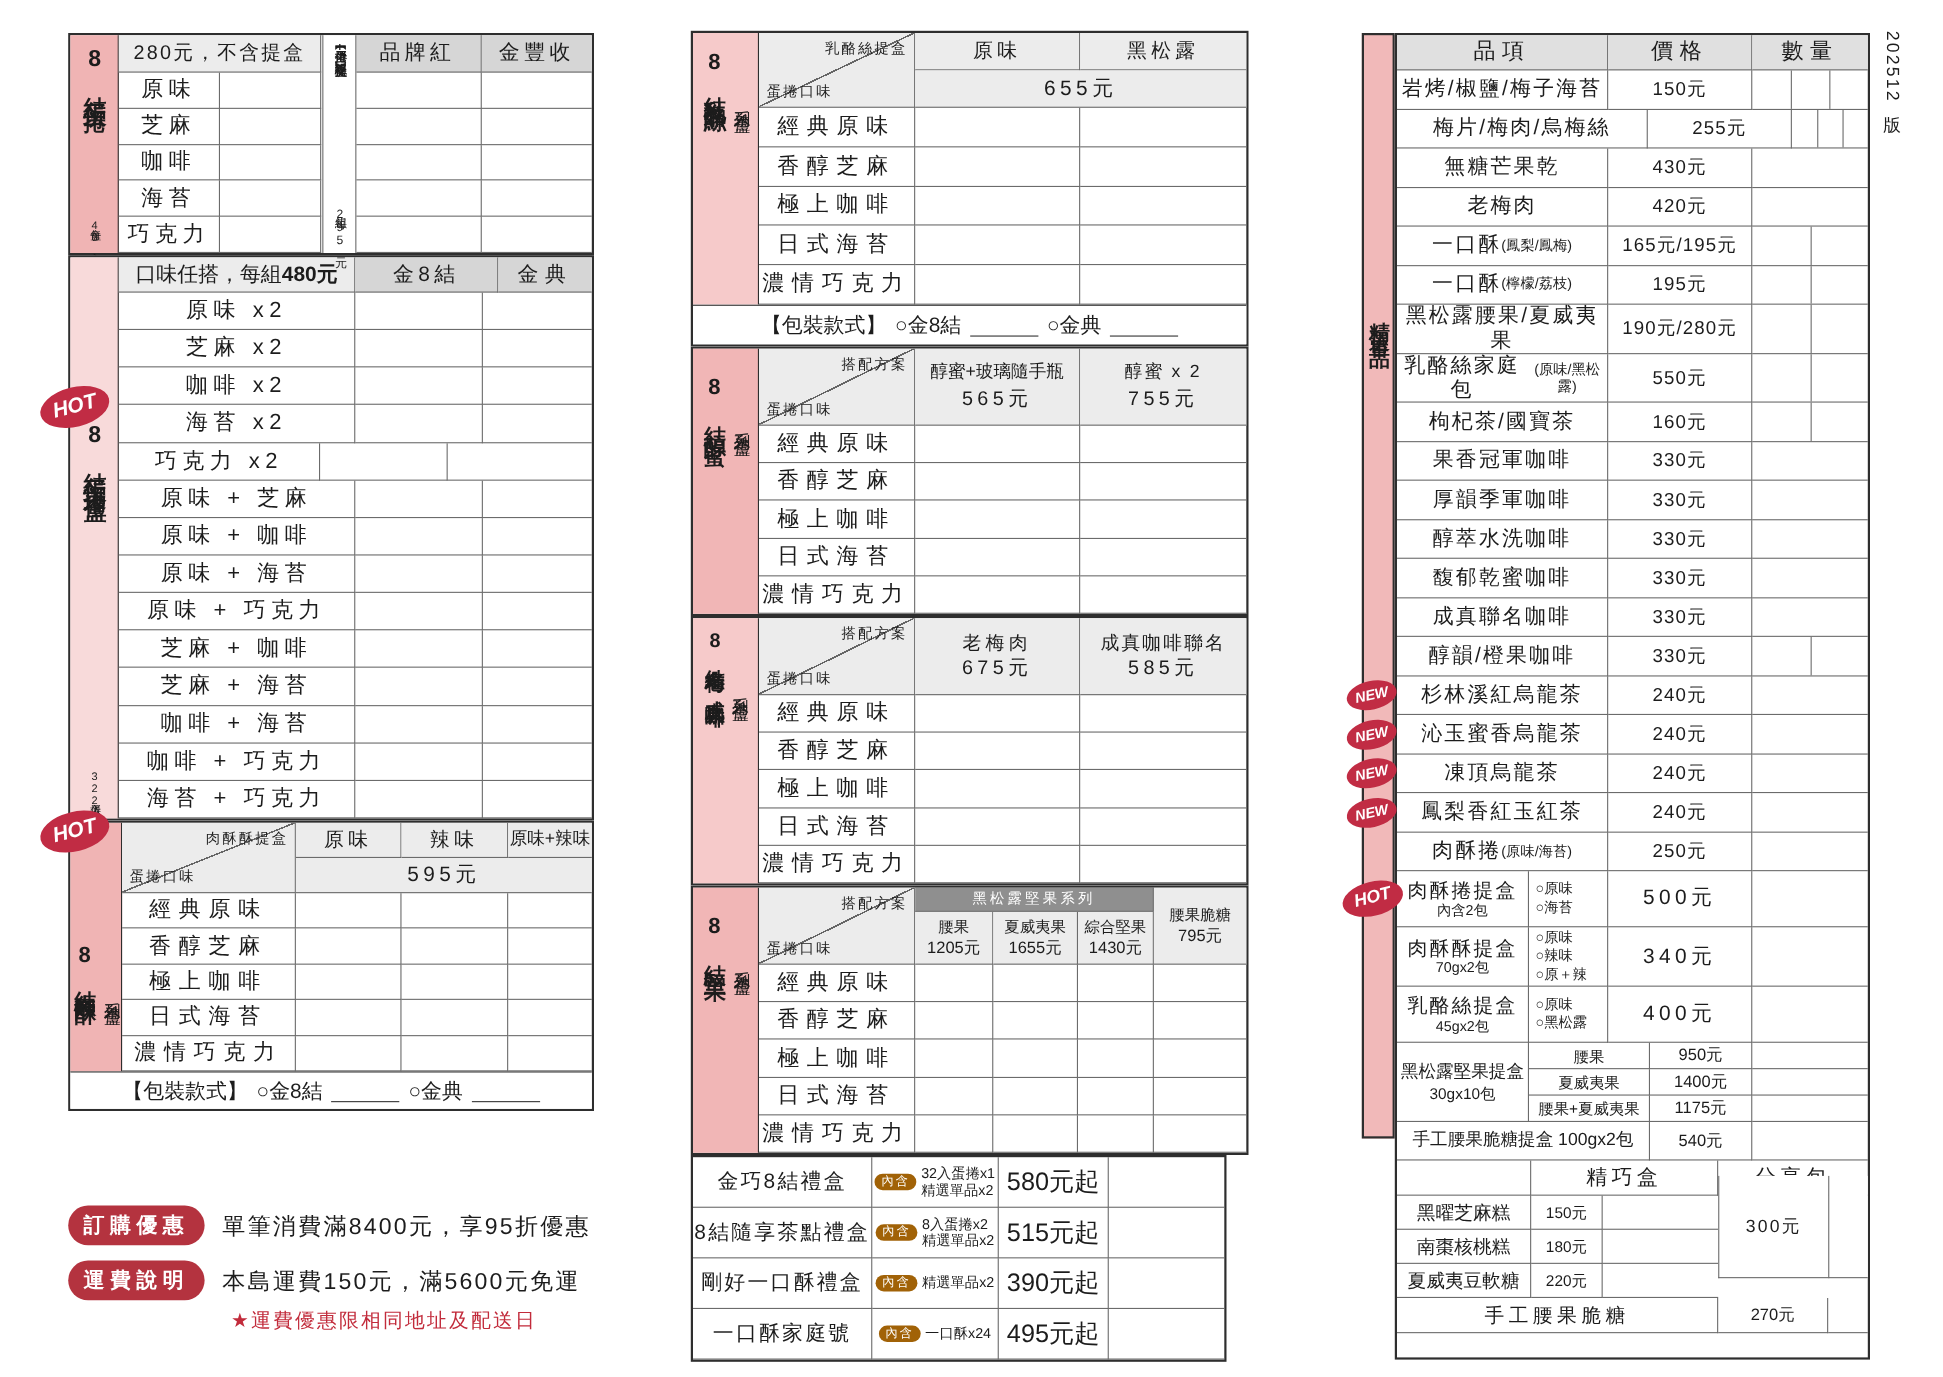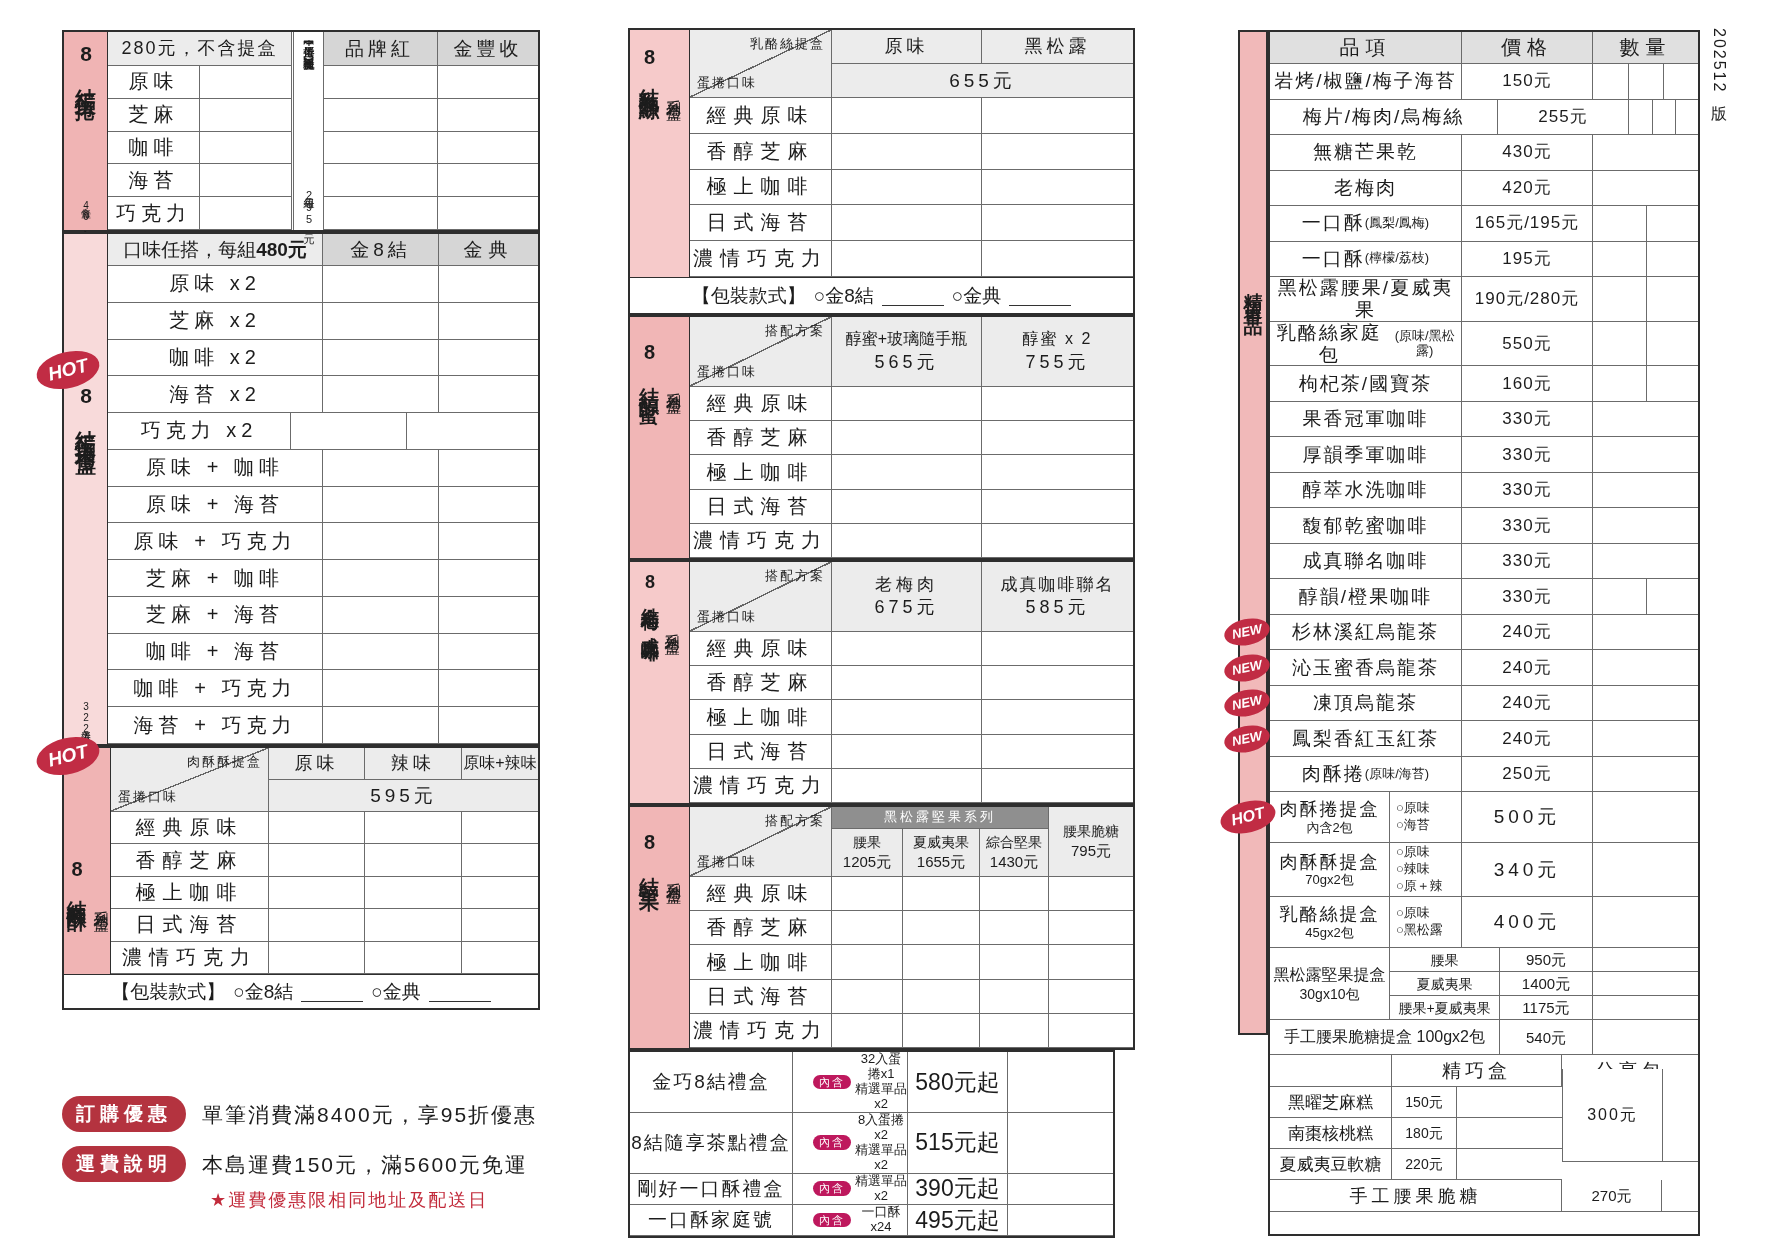--- a/index.html
+++ b/index.html
@@ -51,21 +51,21 @@
             display:flex;align-items:center;justify-content:center;font-weight:bold;font-style:italic;
             font-size:19px;transform:rotate(-14deg);z-index:6;}
   .hotb{position:absolute;left:-50px;top:50%;transform:translateY(-50%) rotate(-14deg);width:56px;height:31px;
         background:#c12c44;color:#fff;border-radius:50%;display:flex;align-items:center;justify-content:center;
         font-weight:bold;font-style:italic;font-size:16px;z-index:6;}
   .newb{position:absolute;left:-46px;top:50%;transform:translateY(-50%) rotate(-12deg);width:46px;height:26px;
         background:#c12c44;color:#fff;border-radius:50%;display:flex;align-items:center;justify-content:center;
         font-weight:bold;font-style:italic;font-size:13px;z-index:6;}
   .newb:empty,.hotb:empty,.he:empty{display:none;}
   .rbadge{background:#b4333f;color:#fff;border-radius:18px;padding:5px 14px;font-weight:bold;font-size:19px;letter-spacing:5px;white-space:nowrap;}
-  .inbadge{background:#be185d;color:#fff;border-radius:9px;padding:1px 6px;font-size:11px;letter-spacing:2px;white-space:nowrap;margin-left:20px;}
+  .inbadge{background:#a16207;color:#fff;border-radius:9px;padding:1px 6px;font-size:11px;letter-spacing:2px;white-space:nowrap;}
   .qty[data-splits="2"]::before{content:"";position:absolute;top:0;bottom:0;left:50%;border-left:1px solid #6b6b6b;}
   .qty[data-splits="3"]::before{content:"";position:absolute;top:0;bottom:0;left:33.3%;border-left:1px solid #6b6b6b;}
   .qty[data-splits="3"]::after{content:"";position:absolute;top:0;bottom:0;left:66.6%;border-left:1px solid #6b6b6b;}
   .overlay{position:absolute;background:#fff;box-sizing:border-box;display:flex;align-items:center;justify-content:center;
            border-left:1px solid #6b6b6b;border-bottom:1px solid #6b6b6b;z-index:3;}
   .optcol{flex-direction:column;align-items:flex-start;justify-content:center;gap:2px;padding-left:6px;}
   .namecol{flex-direction:column;gap:1px;}
   .abs{position:absolute;}
   .flexrow{display:flex;align-items:flex-start;gap:16px;}
 </style>
@@ -139,21 +139,21 @@
     <div class="vside pB">
       <span class="vmain t21 ls6" style="margin-top:150px">8結蛋捲禮盒</span>
       <span class="vtxt t10" style="margin-top:auto;margin-bottom:10px">32入蛋捲2盒</span>
     </div>
     <div class="tablearea">
       <div class="trow" style="height:32px">
         <div class="c hdr t19" style="width:215px">
           <span>口味任搭，每組</span>
             <span class="b">480元</span>
         </div>
-        <div class="c hdr2 t19 ls4" style="width:116px">金8結</div>
+        <div class="c hdr2 t19 ls4" style="width:130px">金8結</div>
         <div class="c hdr2 t19 ls6 lc" style="flex:1">金典</div>
       </div>
       <div class="rows" style="flex:1">
 
           <div class="trow fr">
             <div class="c nm" style="width:215px">原味 x2</div>
             <div class="c" style="width:116px"></div>
             <div class="c lc" style="flex:1"></div>
           </div>
 
@@ -174,20 +174,25 @@
             <div class="c" style="width:116px"></div>
             <div class="c lc" style="flex:1"></div>
           </div>
 
           <div class="trow fr">
             <div class="c nm" style="width:183px">巧克力 x2</div>
             <div class="c" style="width:116px"></div>
             <div class="c lc" style="flex:1"></div>
           </div>
 
+          <div class="trow fr">
+            <div class="c nm" style="width:215px">原味 + 芝麻</div>
+            <div class="c" style="width:116px"></div>
+            <div class="c lc" style="flex:1"></div>
+          </div>
 
           <div class="trow fr">
             <div class="c nm" style="width:215px">原味 + 咖啡</div>
             <div class="c" style="width:116px"></div>
             <div class="c lc" style="flex:1"></div>
           </div>
 
           <div class="trow fr">
             <div class="c nm" style="width:215px">原味 + 海苔</div>
             <div class="c" style="width:116px"></div>

